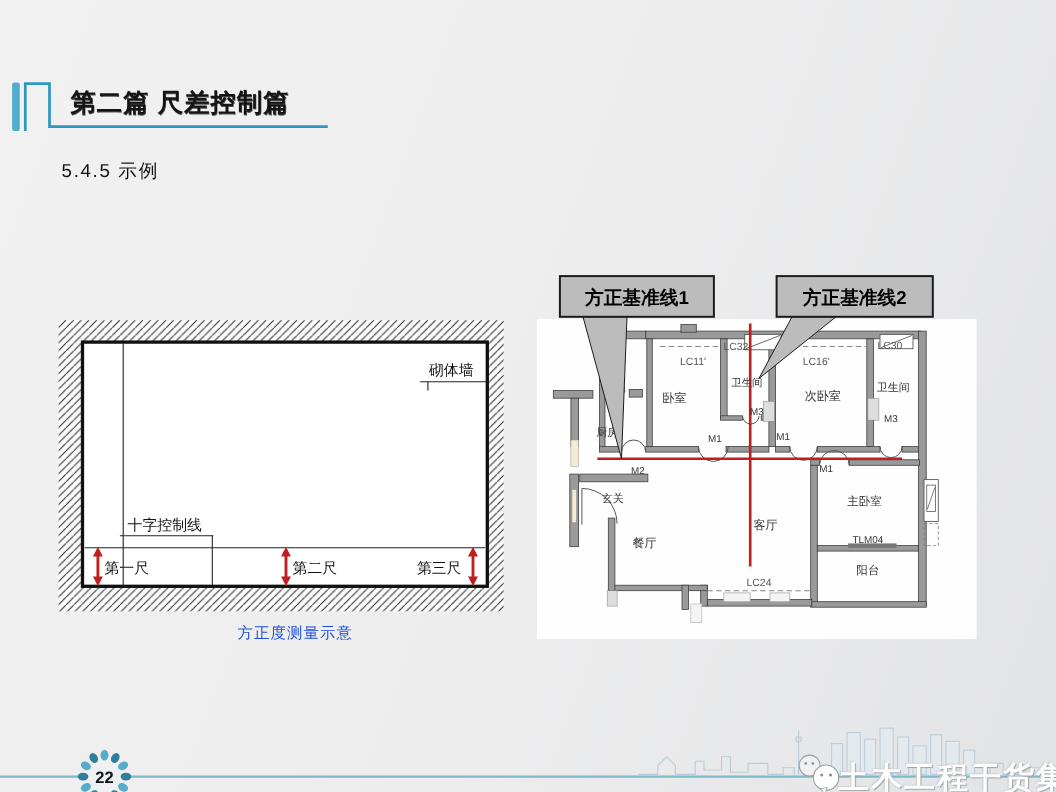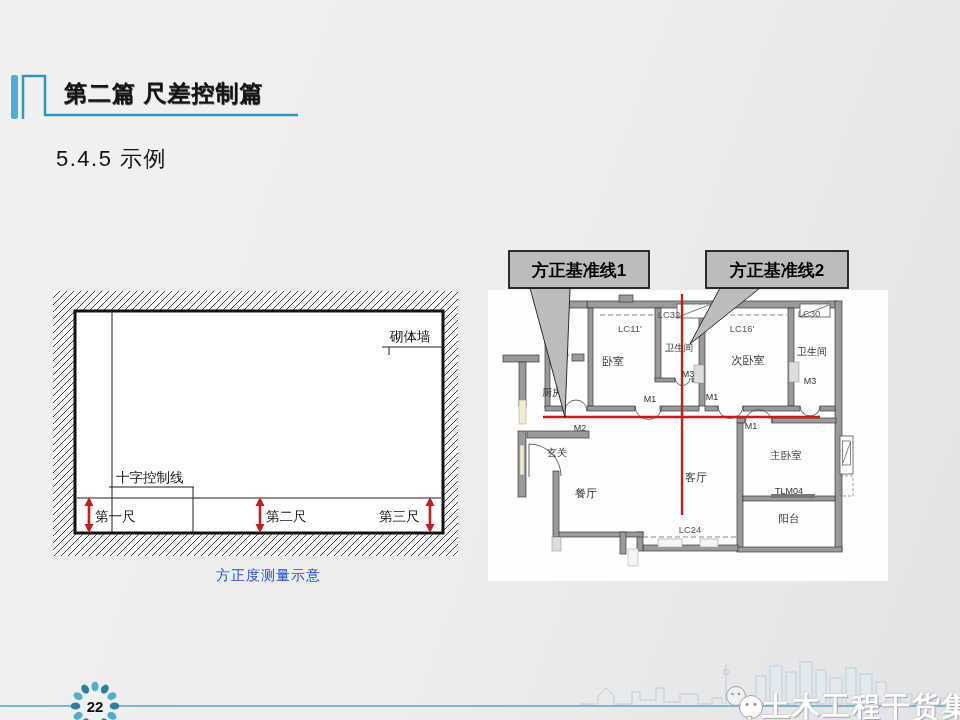--- a/index.html
+++ b/index.html
@@ -9,21 +9,21 @@
     background:linear-gradient(110deg,#f1f1f2 0%,#ededee 55%,#e2e3e5 100%);
     position:relative;
   }
   .slide{position:absolute;inset:0;width:876px;height:720px;margin-top:28px;}
   .abs{position:absolute;}
   .page-title{
     left:64px;top:50px;font-size:23px;font-weight:bold;color:#141414;
     letter-spacing:1px;text-shadow:0.5px 0.5px 0 #555;
   }
   .section-title{
-    left:56px;top:116px;font-size:22px;color:#111;letter-spacing:1.5px;font-weight:500;
+    left:56px;top:116px;font-size:17px;color:#111;letter-spacing:1.5px;font-weight:500;
   }
   .diagram-caption{
     left:53px;top:539px;width:405px;text-align:center;padding-left:26px;box-sizing:border-box;
     font-size:14px;color:#1d4ed8;letter-spacing:1px;
   }
   .footer-line{left:0;top:677px;width:960px;height:2px;background:#7fb7ca;}
   .watermark{
     left:762px;top:660px;font-size:28px;font-weight:bold;letter-spacing:2px;
     color:#fdfdfd;text-shadow:1px 1px 1px #9fa4a8, -1px -1px 1px #cfd3d6;
     white-space:nowrap;

